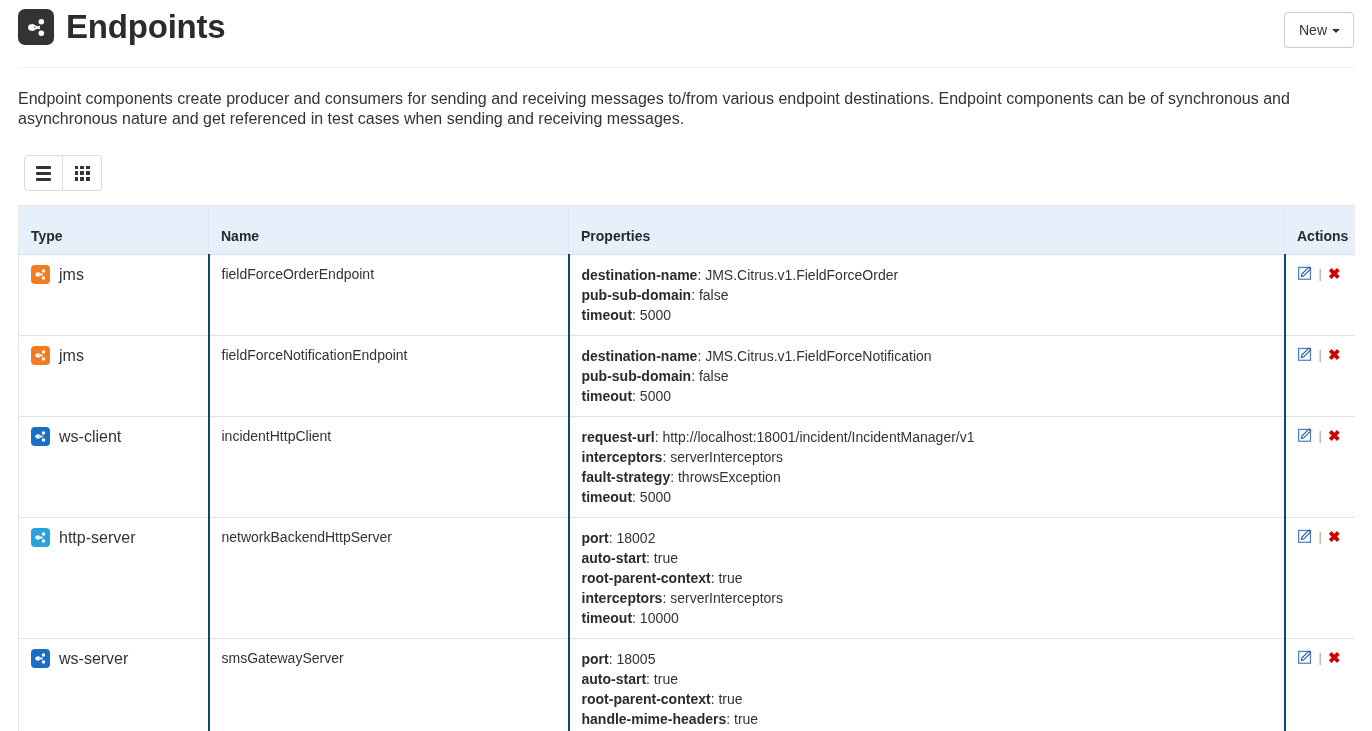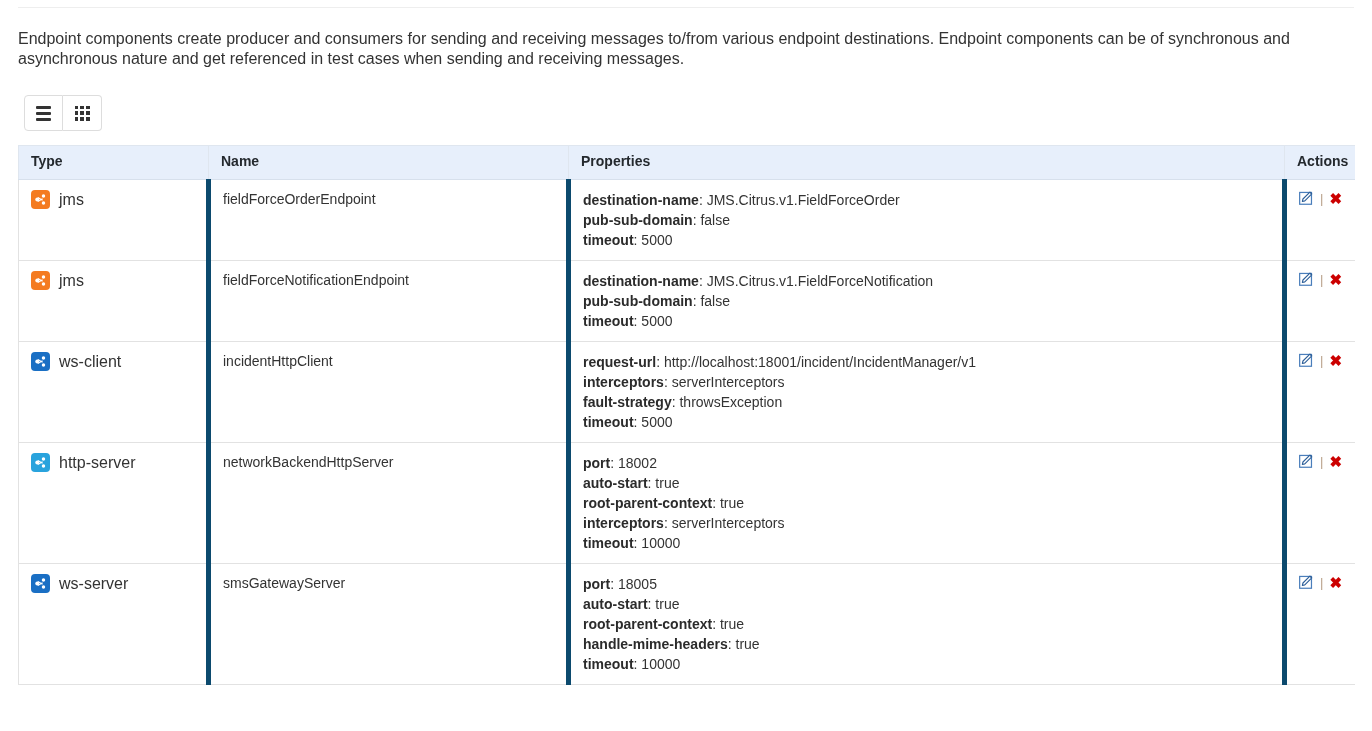--- a/index.html
+++ b/index.html
@@ -115,28 +115,28 @@
     border-collapse: collapse;
     table-layout: fixed;
     font-size: 14px;
   }
   table.endpoints th {
     background: #e7effb;
     color: #24292e;
     font-weight: bold;
     text-align: left;
     font-size: 14px;
-    padding: 7px 12px 10px 12px;
+    padding: 22px 12px 10px 12px;
     border: 1px solid #dfe6ef;
     border-bottom: 1px solid #d7e0ec;
     vertical-align: middle;
   }
   table.endpoints th.col-actions { border-right: 0; text-align: right; }
   table.endpoints td {
-    border-left: 5px solid #0c4a6e;
+    border-left: 2px solid #0c4a6e;
     border-bottom: 1px solid #e2e2e2;
     padding: 10px 12px 10px 12px;
     vertical-align: top;
     color: #333333;
     background: #ffffff;
   }
   table.endpoints td.cell-actions { border-right: 0; }
   table.endpoints td:first-child { border-left: 1px solid #e2e2e2; }
 
   .c-type { width: 190px; }
@@ -178,20 +178,39 @@
     vertical-align: middle;
     cursor: pointer;
     line-height: 16px;
   }
 </style>
 </head>
 <body>
 
 <div class="page">
 
+  <div class="header">
+    <div class="title-wrap">
+      <span class="app-icon">
+        <svg width="21" height="21" viewBox="0 0 24 24" aria-hidden="true">
+          <g fill="#ffffff">
+            <circle cx="17.5" cy="5.5" r="3.2"></circle>
+            <circle cx="17.5" cy="18.5" r="3.2"></circle>
+            <circle cx="6" cy="12" r="3.6"></circle>
+            <rect x="7.5" y="7.6" width="10" height="2.1" transform="rotate(29 7.5 7.6)"></rect>
+            <rect x="7.5" y="14.3" width="10" height="2.1" transform="rotate(-29 7.5 16.4)"></rect>
+          </g>
+        </svg>
+      </span>
+      <h1 class="page-title">Endpoints</h1>
+    </div>
+    <button class="new-btn">
+      <span>New</span><span class="caret"></span>
+    </button>
+  </div>
   <hr class="hr">
 
   <p class="description">Endpoint components create producer and consumers for sending and receiving messages to/from various endpoint destinations. Endpoint components can be of synchronous and asynchronous nature and get referenced in test cases when sending and receiving messages.</p>
 
   <div class="toolbar">
     <div class="btn-group">
       <button class="view-btn">
         <span class="bars">
             <i></i>
             <i></i>

